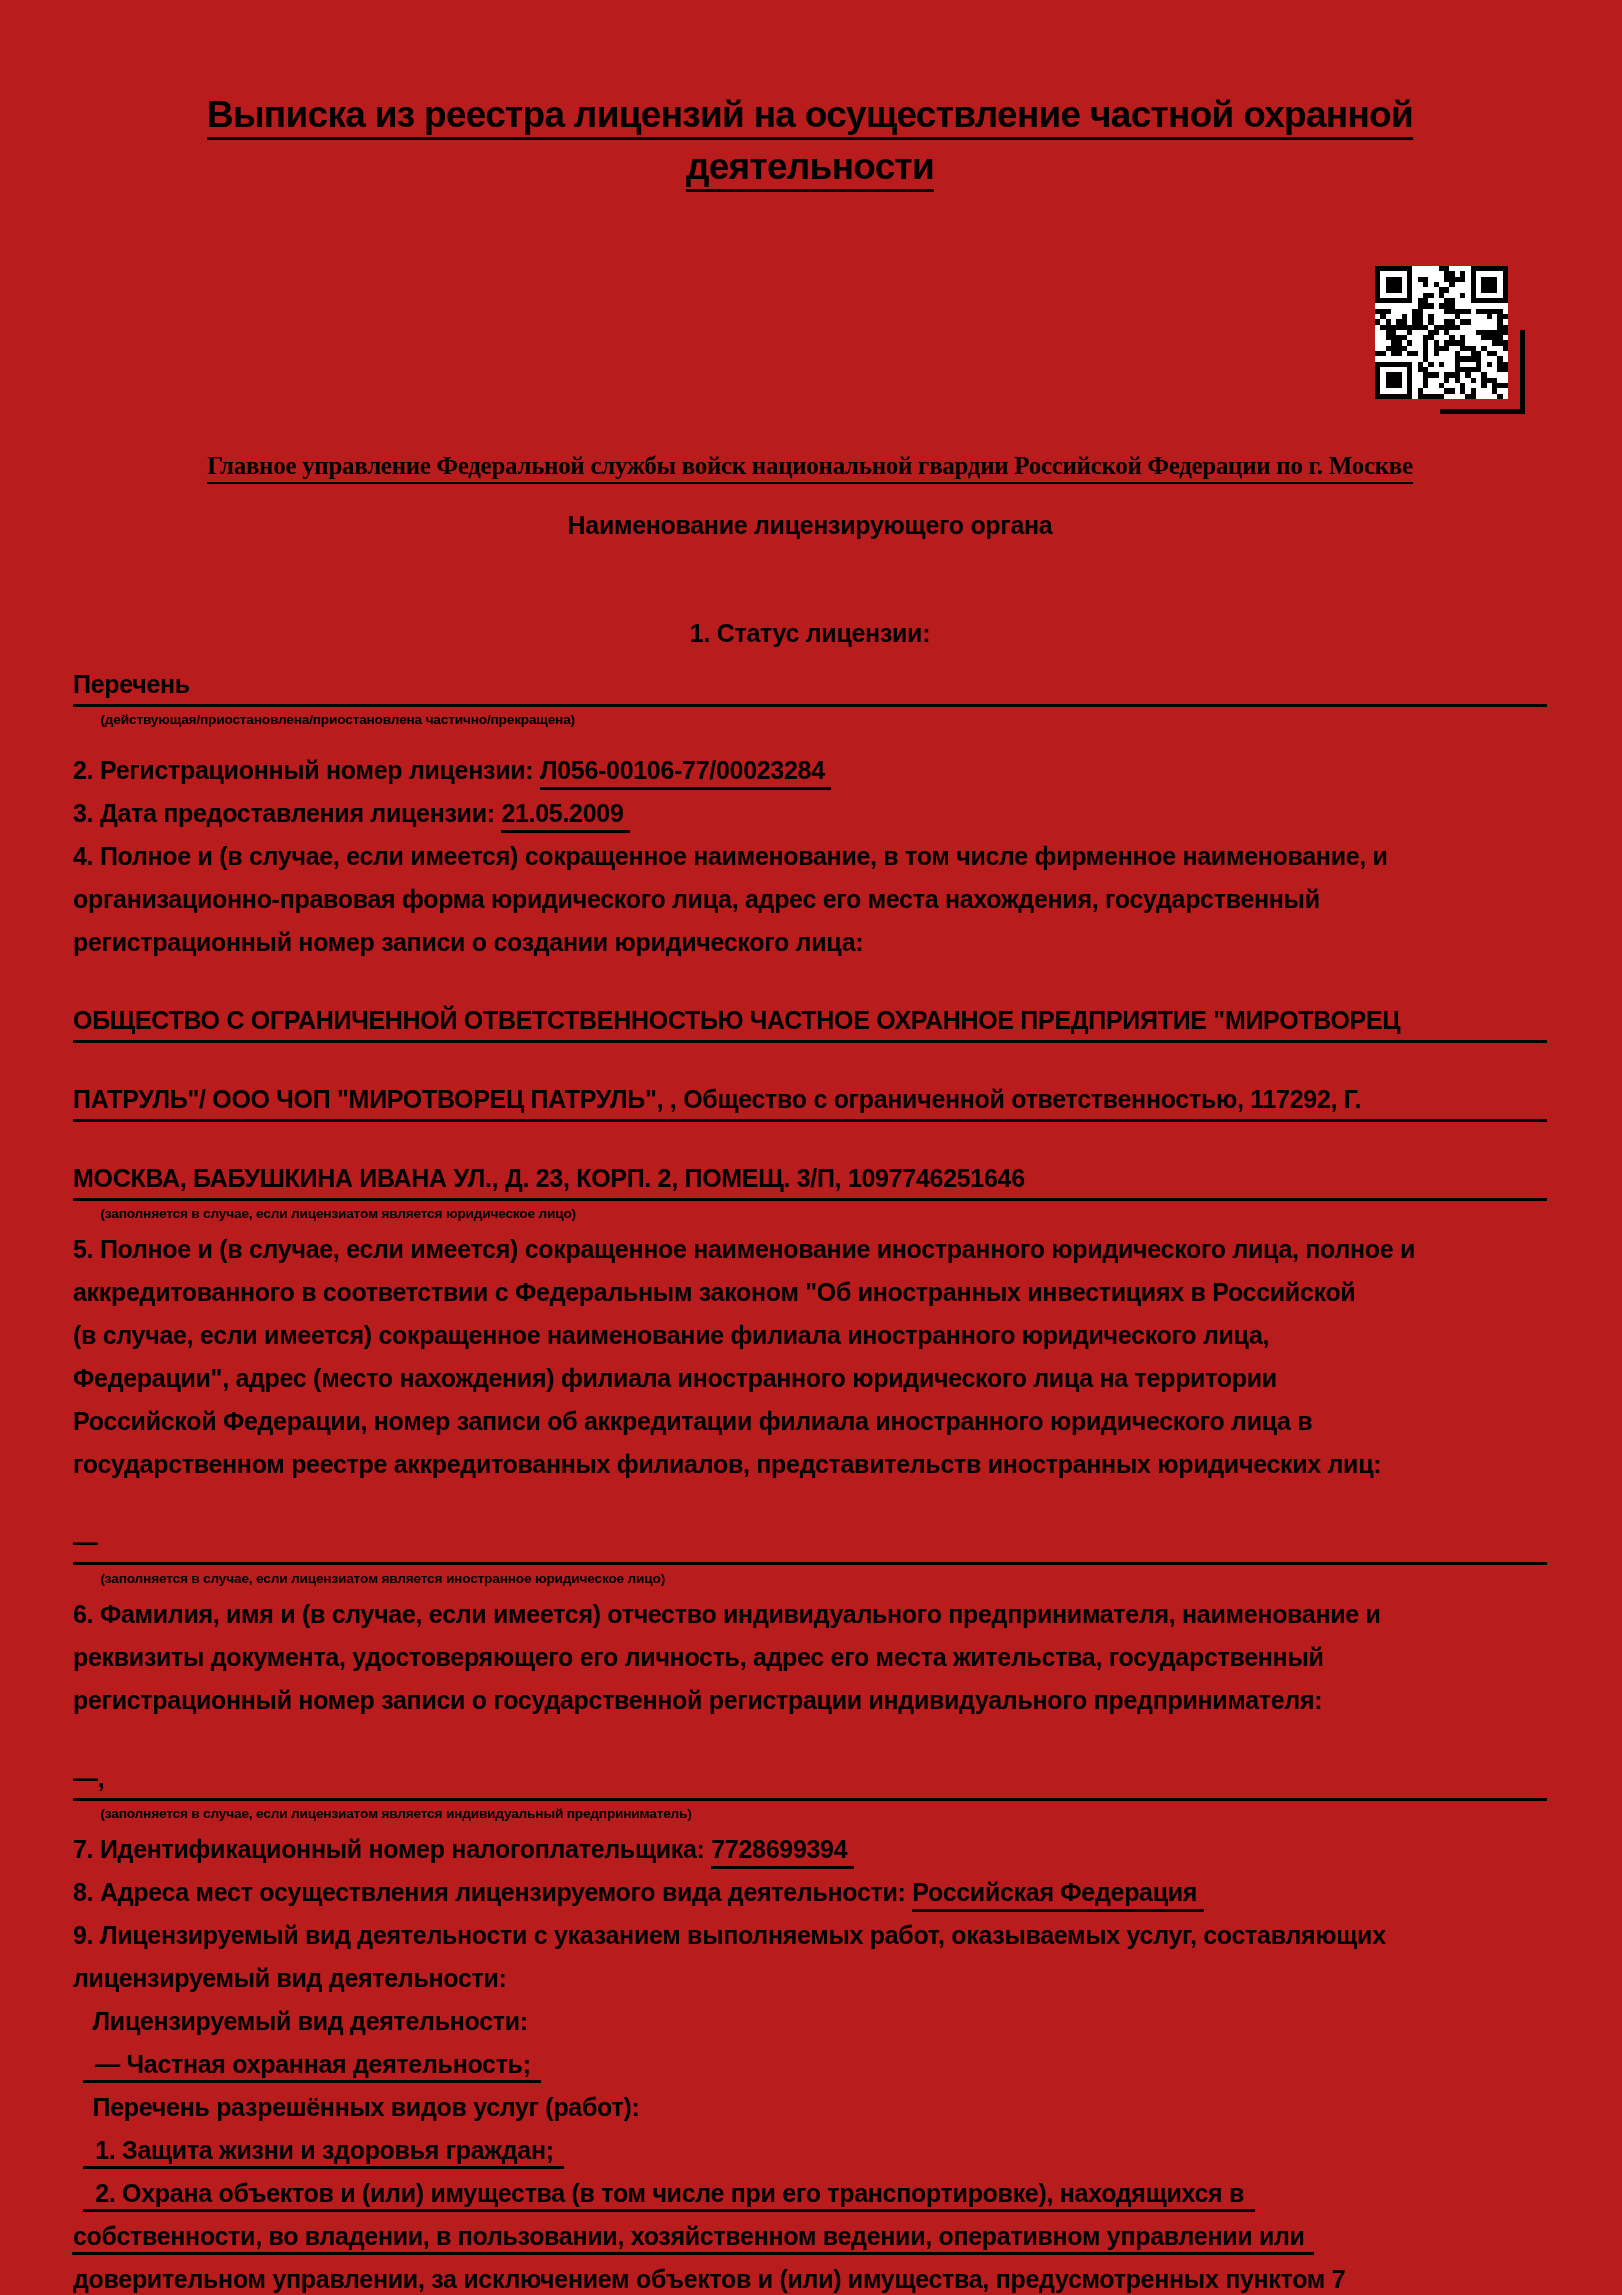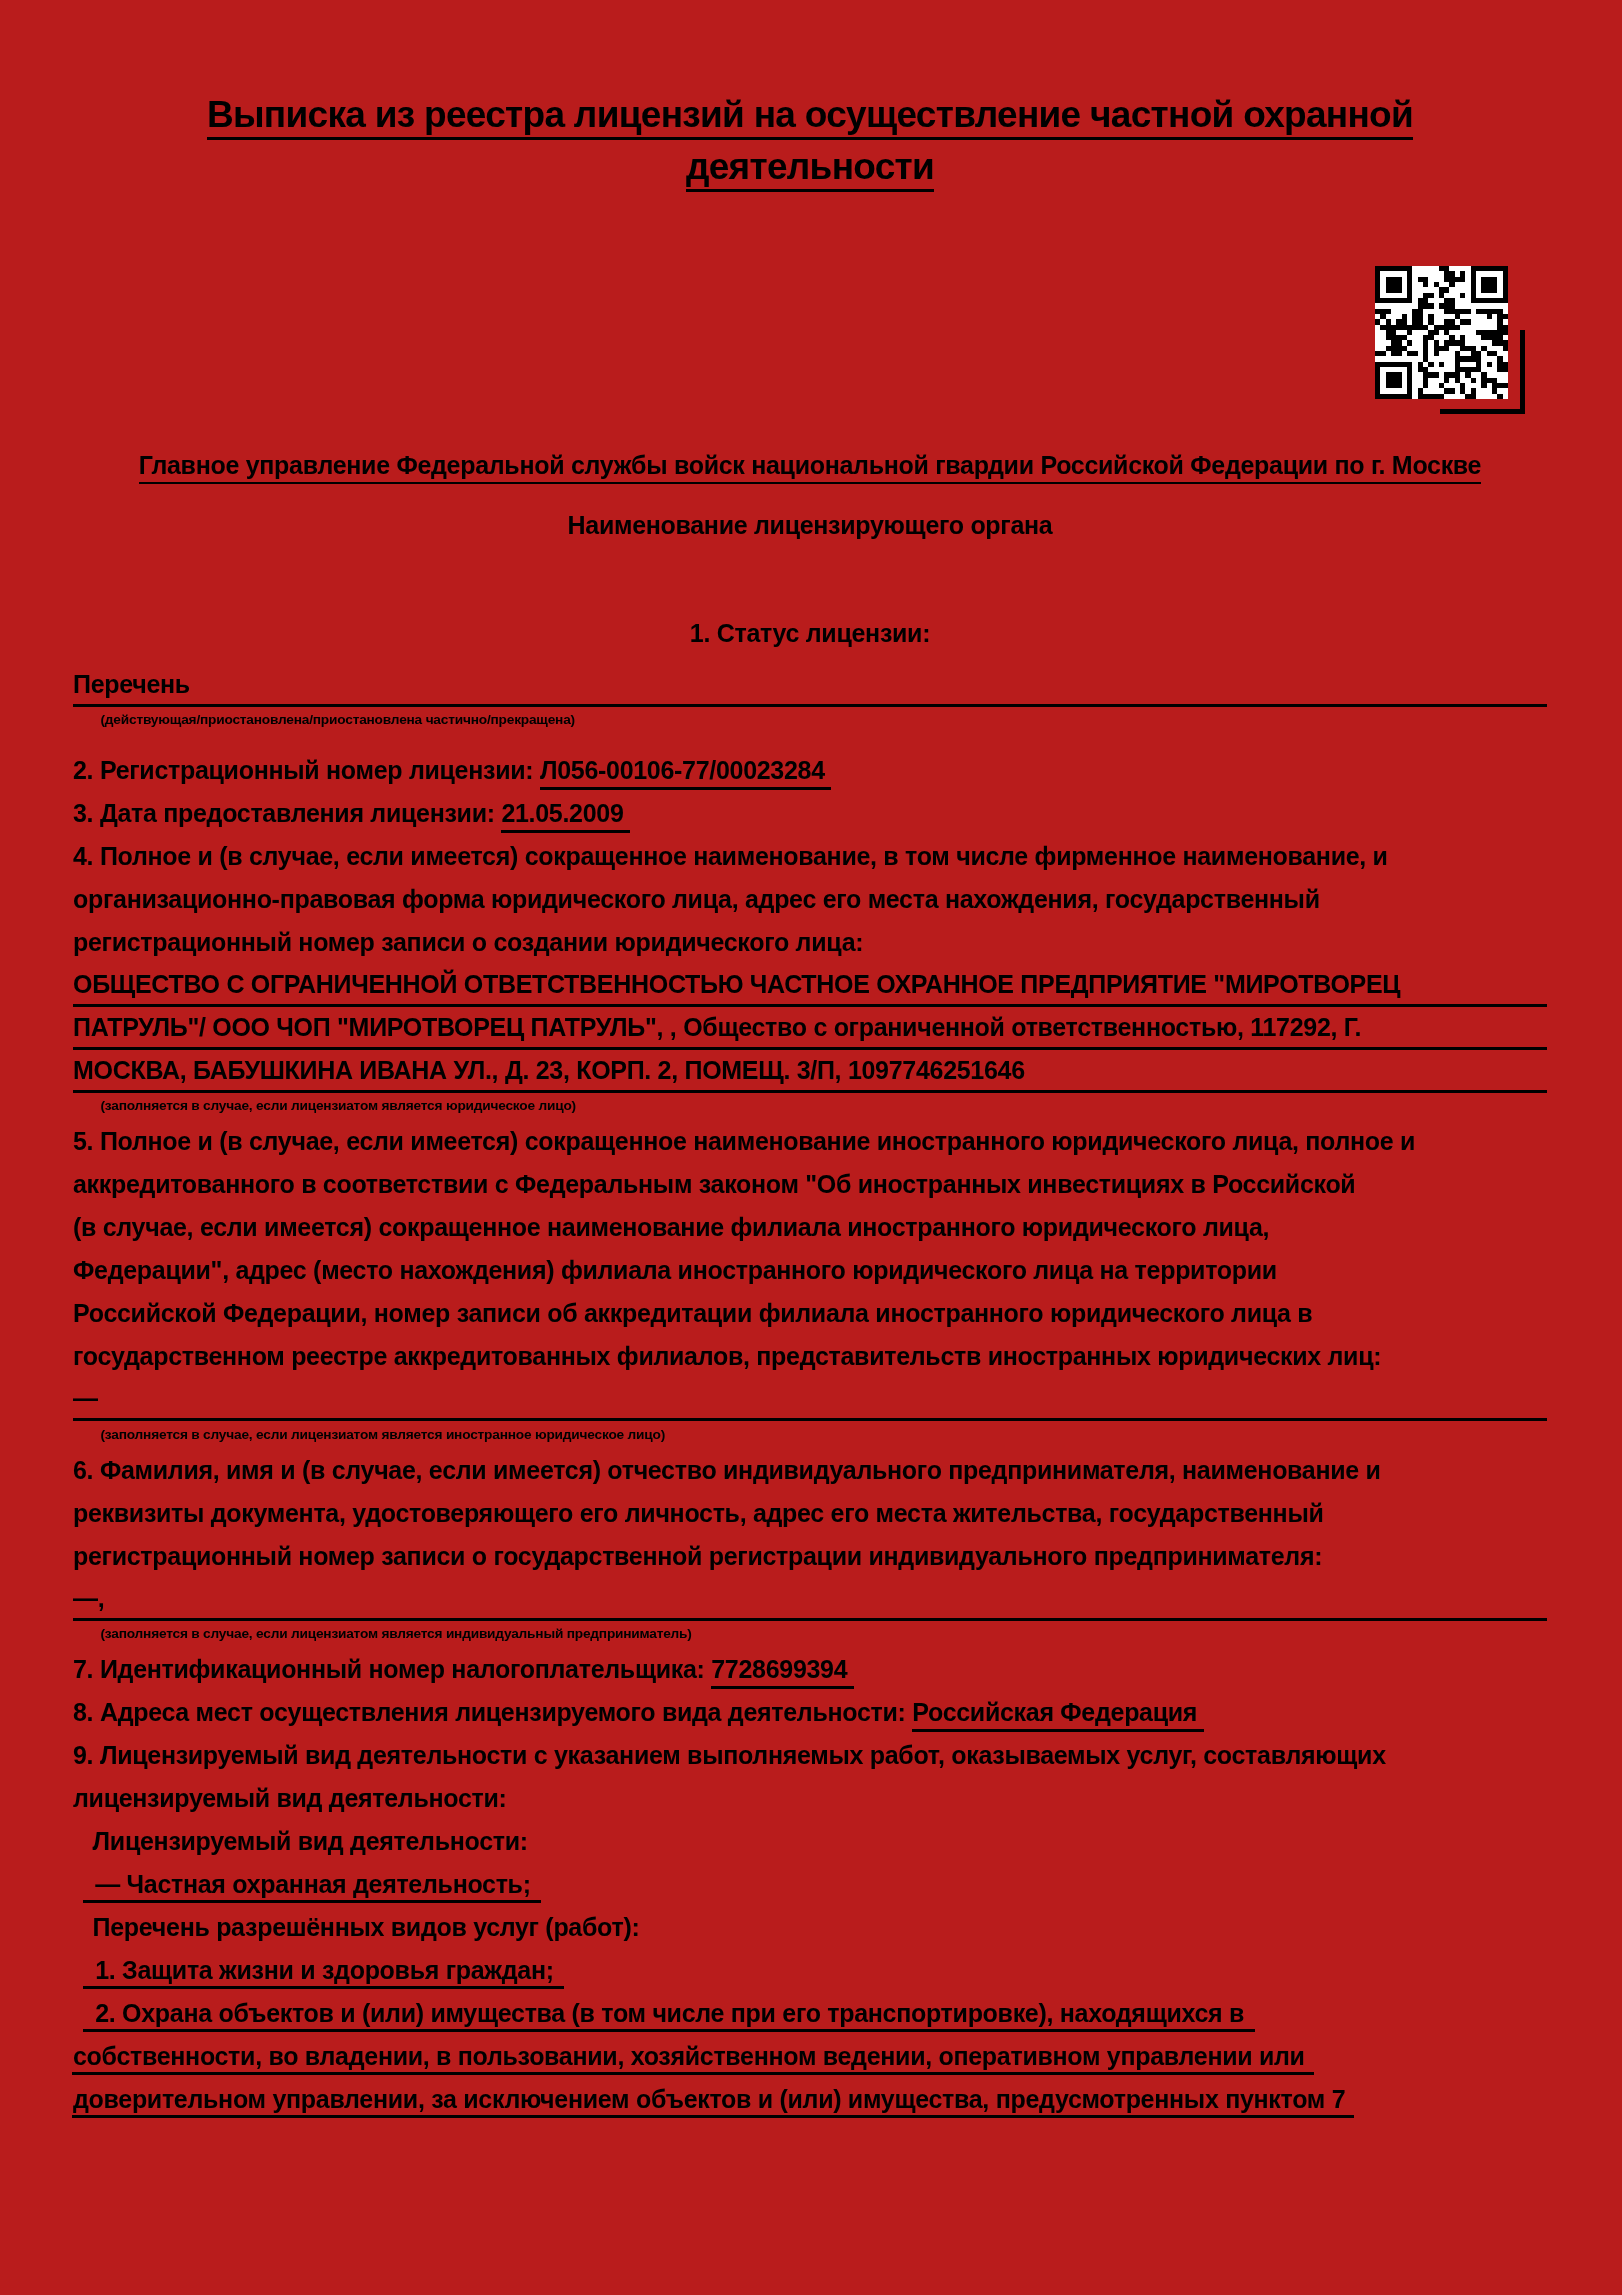--- a/index.html
+++ b/index.html
@@ -19,26 +19,26 @@
   .title{margin-top:89px;text-align:center;font-size:37px;line-height:52px;letter-spacing:-0.7px;}
   .title .u{border-bottom:3.9px solid #000;padding-bottom:2px;}
   .qr-row{margin-top:73px;height:135px;}
   .qr-wrap{position:relative;width:133px;height:133px;margin-left:auto;margin-right:39px;}
   .qr-wrap svg{display:block;width:133px;height:133px;}
   .qr-corner{
     position:absolute;width:80px;height:79px;right:-17px;bottom:-15px;
     border-right:5.9px solid #000;border-bottom:5.9px solid #000;
   }
   .authority{margin-top:43px;text-align:center;}
-  .authority .u{border-bottom:2.6px solid #000;padding-bottom:2.6px;}
+  .authority .u{border-bottom:2.6px solid #000;padding-bottom:2.6px;font-family:Liberation Serif, serif;}
   .authority-caption{margin-top:17px;text-align:center;}
   .as-of{margin-top:59px;text-align:center;}
   
   .item1-label{margin-top:65px;text-align:center;}
-  .ruled{border-bottom:3.3px solid #000;line-height:40px;}
+  .ruled{border-bottom:3.3px solid #000;line-height:40px;margin-top:36px;}
   .item1-value{margin-top:9.2px;}
   .note{font-size:13.7px;line-height:15.7px;letter-spacing:-0.2px;padding:5.2px 0 6.5px 27.5px;}
   .pair{white-space:nowrap;}
   .m-top{margin-top:14.4px;}
   .ulv{border-bottom:3.3px solid #000;padding:0 6.5px 2.6px 0;}
   .indent1{padding-left:19.6px;}
   .ul{border-bottom:3.3px solid #000;padding:0 10.5px 2px 11.8px;margin-left:-9.2px;}
   .ul0{border-bottom:3.3px solid #000;padding:0 9.2px 2px 1.3px;margin-left:-1.3px;}
   .line{white-space:nowrap;}
 </style>

